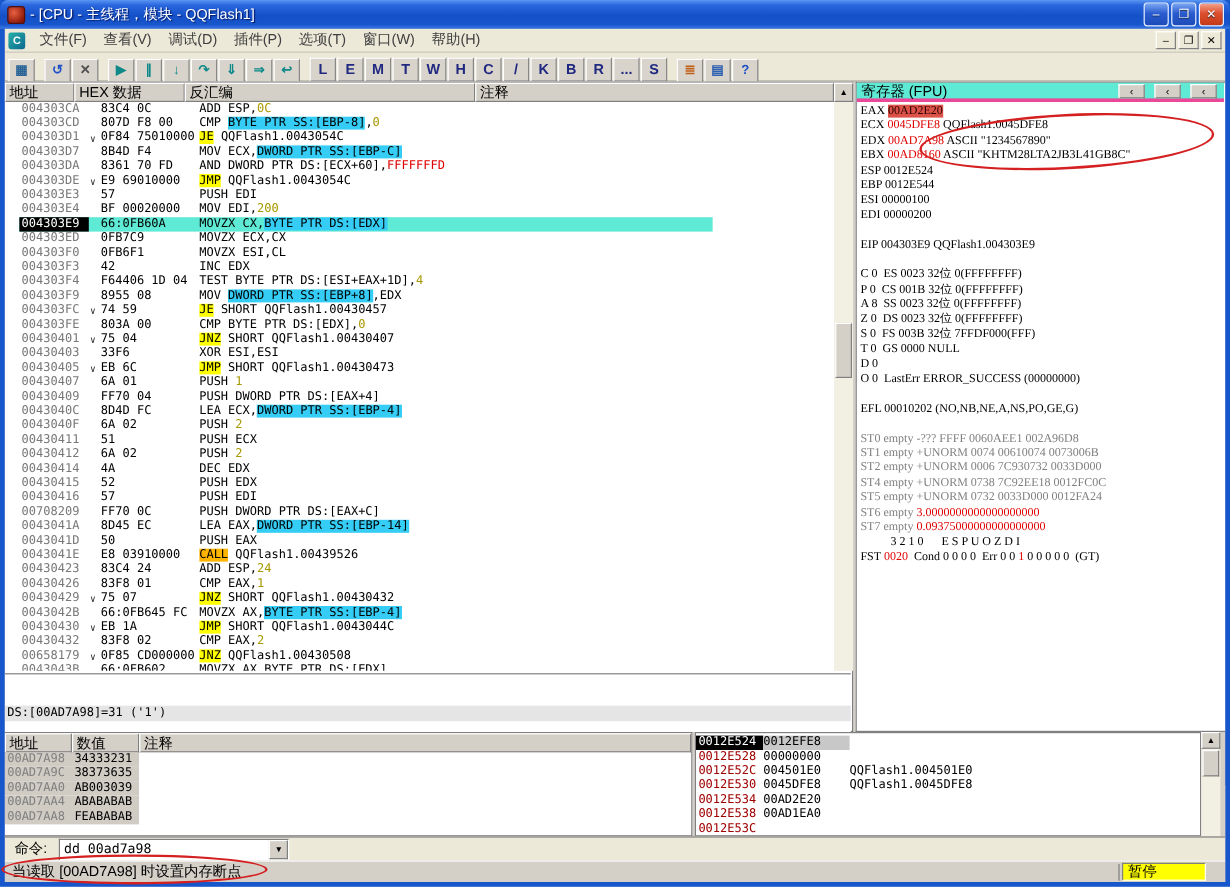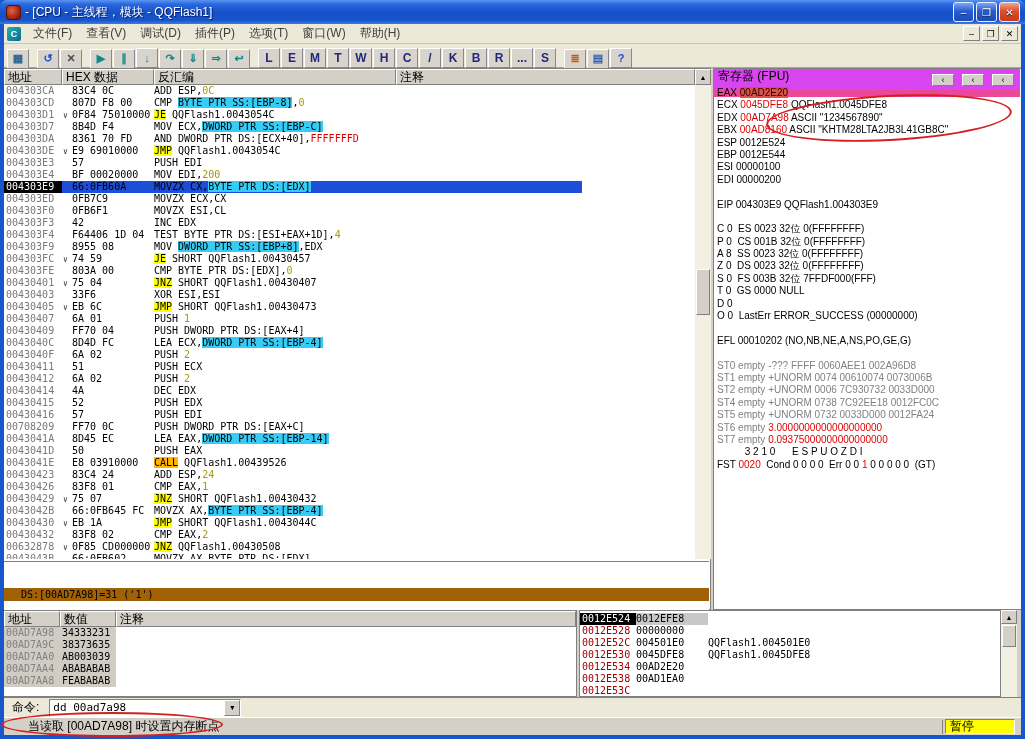--- a/index.html
+++ b/index.html
@@ -35,56 +35,56 @@
  border-color:#fff #888 #888 #fff;display:inline-flex;align-items:center;justify-content:center;font-size:11px}
 .tbtn .tg{font-style:normal;font-size:11px;font-weight:bold}
 .tletter{font-weight:bold;color:#202880;font-size:12px}
 .tgap{width:7px;height:20px;display:inline-block}
 
 .main{position:absolute;left:0;top:44px;width:1017px;height:542px;background:#d4d0c8}
 .disasm-pane{position:absolute;left:0;top:0;width:707px;height:542px;background:#fff;border:1px solid #808080;border-left:none}
 .dheader{position:absolute;left:0;top:0;width:691px;height:16px;display:flex}
 .hcell{background:#d4d0c8;border:1px solid;border-color:#fff #808080 #808080 #fff;
  font-size:12px;color:#000;padding:0 3px;overflow:hidden;white-space:nowrap;height:16px;line-height:14px}
-.dbody{position:absolute;left:0;top:16px;width:578px;height:474px;overflow:hidden;background:#fff}
+.dbody{position:absolute;left:12px;top:16px;width:578px;height:474px;overflow:hidden;background:#fff}
 .drow{display:flex;height:12px;white-space:pre;font-family:"DejaVu Sans Mono",monospace;font-size:10px;line-height:12px}
 .dc{overflow:hidden}
 .dc-a{width:58px;color:#787878;padding-left:2px}
 .dc-h{width:92px;color:#000;position:relative;padding-left:10px}
 .jarr{position:absolute;left:1px;top:1px;font-style:normal;font-size:8px;color:#303030}
 .dc-d{width:242px;color:#000}
 .dc-c{flex:1;color:#000}
-.drow.sel{background:#1d4ed8}
+.drow.sel{background:#5eead4}
 .drow.sel .dc-a{background:#000;color:#fff}
 .t-imm{color:#a89800}
 .t-red{color:#e00000}
 .t-mem{background:#35cdf5}
 .t-jmp{background:#ffff00}
 .t-call{background:#ffb400}
 .infopane{position:absolute;left:0;top:492px;width:705px;height:49px;background:#fff;border-top:1px solid #808080;
  font-family:"DejaVu Sans Mono",monospace;font-size:10px;line-height:13px;white-space:pre}
-.iline1{background:#a16207;padding-left:17px}
+.iline1{background:#e5e5e5;padding-left:2px}
 .iline2{padding-left:3px}
 
 .sb{position:absolute;width:16px;background:#f2efe3}
 .sbbtn{width:16px;height:16px;background:#d4d0c8;border:1px solid;border-color:#fff #808080 #808080 #fff;
  font-size:7px;display:flex;align-items:center;justify-content:center;color:#000}
 .sbbtn.bottom{position:absolute;bottom:0}
 .sbthumb{position:absolute;left:1px;width:14px;background:#d4d0c8;border:1px solid;border-color:#fff #808080 #808080 #fff}
 .sb-disasm{left:691px;top:0;height:490px}
 .sb-disasm .sbthumb{top:200px;height:46px}
 
 .reg-pane{position:absolute;left:709px;top:0;width:308px;height:542px;background:#fff;border:1px solid #808080;border-right:none}
-.reg-header{position:absolute;left:0;top:0;width:306px;height:28px;background:#d946ef;
- border-bottom:7px solid #ec4899;font-size:12px;line-height:15px;padding-left:4px;display:flex}
+.reg-header{position:absolute;left:0;top:0;width:306px;height:16px;background:#5eead4;
+ border-bottom:3px solid #ec4899;font-size:12px;line-height:15px;padding-left:4px;display:flex}
 .reg-hbtns{margin-left:auto;display:flex;gap:8px;padding-right:6px;align-items:center}
 .phbtn{width:22px;height:12px;background:#d4d0c8;border:1px solid;border-color:#fff #808080 #808080 #fff;
  font-size:9px;line-height:10px;text-align:center;color:#000}
 .reg-body{position:absolute;left:0;top:18px;width:306px;height:522px;overflow:hidden;padding-left:3px}
-.rline{height:12.4px;font-family:Liberation Sans, sans-serif;font-size:10px;line-height:12.4px;white-space:pre;color:#000}
+.rline{height:12.4px;font-family:Liberation Serif, serif;font-size:10px;line-height:12.4px;white-space:pre;color:#000}
 .v-red{color:#e00000}
 .v-dim{color:#808080}
 .v-selred{background:#dc5248;color:#2a0000}
 
 .bottom{position:absolute;left:0;top:586px;width:1017px;height:87px;background:#d4d0c8}
 .dump-pane{position:absolute;left:0;top:0;width:573px;height:87px;background:#fff;border:1px solid #808080;border-left:none}
 .dump-header{display:flex;height:16px}
 .dump-body{height:70px;overflow:hidden}
 .mrow{display:flex;height:12px;font-family:"DejaVu Sans Mono",monospace;font-size:10px;line-height:12px;white-space:pre}
 .mc-a{width:56px;color:#808080;background:#d0ccc4;padding-left:2px}
@@ -103,22 +103,22 @@
 
 .cmdbar{position:absolute;left:0;top:673px;width:1017px;height:20px;background:#ece9d8;
  border-top:1px solid #808080;display:flex;align-items:center}
 .cmd-label{font-size:12px;padding:0 10px 0 8px;color:#000}
 .combo{width:192px;height:18px;background:#fff;border:1px solid;border-color:#808080 #fff #fff #808080;
  position:relative;font-family:"DejaVu Sans Mono",monospace;font-size:11px;line-height:16px;padding-left:3px}
 .combo-btn{position:absolute;right:0;top:0;width:16px;height:16px;background:#d4d0c8;
  border:1px solid;border-color:#fff #808080 #808080 #fff;font-size:7px;display:flex;align-items:center;justify-content:center}
 
 .statusbar{position:absolute;left:0;top:693px;width:1017px;height:18px;background:#d4d0c8;border-top:1px solid #fff;display:flex;align-items:center}
-.status-msg{font-size:12px;padding-left:24px;color:#000;flex:1;white-space:nowrap;overflow:hidden}
-.status-state{width:70px;height:15px;margin-right:6px;background:#ffff00;border:1px solid;border-color:#808080 #fff #fff #808080;
+.status-msg{font-size:12px;padding-left:6px;color:#000;flex:1;white-space:nowrap;overflow:hidden}
+.status-state{width:70px;height:15px;margin-right:16px;background:#ffff00;border:1px solid;border-color:#808080 #fff #fff #808080;
  font-size:12px;line-height:13px;text-align:left;padding-left:4px;color:#000}
 .status-sep{width:1px;height:14px;background:#808080;margin-right:2px}
 
 .note-ellipse{position:absolute;border:2px solid #d42020;border-radius:50%;pointer-events:none;z-index:60;background:transparent}
 .ne-reg{left:766px;top:95px;width:246px;height:46px;transform:rotate(-3deg)}
 .ne-status{left:1px;top:712px;width:222px;height:25px}
 </style>
 </head>
 <body>
 
@@ -183,21 +183,21 @@
           <span class="hcell" style="width:58px">地址</span>
           <span class="hcell" style="width:92px">HEX 数据</span>
           <span class="hcell" style="width:242px">反汇编</span>
           <span class="hcell" style="flex:1">注释</span>
         </div>
         <div class="dbody" id="disasm-body">
             <div class="drow"><span class="dc dc-a">004303CA</span><span class="dc dc-h">83C4 0C</span><span class="dc dc-d"><span>ADD ESP,</span><span class="t-imm">0C</span></span><span class="dc dc-c"></span></div>
             <div class="drow"><span class="dc dc-a">004303CD</span><span class="dc dc-h">807D F8 00</span><span class="dc dc-d"><span>CMP </span><span class="t-mem">BYTE PTR SS:[EBP-8]</span><span>,</span><span class="t-imm">0</span></span><span class="dc dc-c"></span></div>
             <div class="drow"><span class="dc dc-a">004303D1</span><span class="dc dc-h"><i class="jarr">∨</i>0F84 75010000</span><span class="dc dc-d"><span class="t-jmp">JE</span><span> QQFlash1.0043054C</span></span><span class="dc dc-c"></span></div>
             <div class="drow"><span class="dc dc-a">004303D7</span><span class="dc dc-h">8B4D F4</span><span class="dc dc-d"><span>MOV ECX,</span><span class="t-mem">DWORD PTR SS:[EBP-C]</span></span><span class="dc dc-c"></span></div>
-            <div class="drow"><span class="dc dc-a">004303DA</span><span class="dc dc-h">8361 70 FD</span><span class="dc dc-d"><span>AND DWORD PTR DS:[ECX+40],</span><span class="t-red">FFFFFFFD</span></span><span class="dc dc-c"></span></div>
+            <div class="drow"><span class="dc dc-a">004303DA</span><span class="dc dc-h">8361 70 FD</span><span class="dc dc-d"><span>AND DWORD PTR DS:[ECX+60],</span><span class="t-red">FFFFFFFD</span></span><span class="dc dc-c"></span></div>
             <div class="drow"><span class="dc dc-a">004303DE</span><span class="dc dc-h"><i class="jarr">∨</i>E9 69010000</span><span class="dc dc-d"><span class="t-jmp">JMP</span><span> QQFlash1.0043054C</span></span><span class="dc dc-c"></span></div>
             <div class="drow"><span class="dc dc-a">004303E3</span><span class="dc dc-h">57</span><span class="dc dc-d"><span>PUSH EDI</span></span><span class="dc dc-c"></span></div>
             <div class="drow"><span class="dc dc-a">004303E4</span><span class="dc dc-h">BF 00020000</span><span class="dc dc-d"><span>MOV EDI,</span><span class="t-imm">200</span></span><span class="dc dc-c"></span></div>
             <div class="drow sel"><span class="dc dc-a">004303E9</span><span class="dc dc-h">66:0FB60A</span><span class="dc dc-d"><span>MOVZX CX,</span><span class="t-mem">BYTE PTR DS:[EDX]</span></span><span class="dc dc-c"></span></div>
             <div class="drow"><span class="dc dc-a">004303ED</span><span class="dc dc-h">0FB7C9</span><span class="dc dc-d"><span>MOVZX ECX,CX</span></span><span class="dc dc-c"></span></div>
             <div class="drow"><span class="dc dc-a">004303F0</span><span class="dc dc-h">0FB6F1</span><span class="dc dc-d"><span>MOVZX ESI,CL</span></span><span class="dc dc-c"></span></div>
             <div class="drow"><span class="dc dc-a">004303F3</span><span class="dc dc-h">42</span><span class="dc dc-d"><span>INC EDX</span></span><span class="dc dc-c"></span></div>
             <div class="drow"><span class="dc dc-a">004303F4</span><span class="dc dc-h">F64406 1D 04</span><span class="dc dc-d"><span>TEST BYTE PTR DS:[ESI+EAX+1D],</span><span class="t-imm">4</span></span><span class="dc dc-c"></span></div>
             <div class="drow"><span class="dc dc-a">004303F9</span><span class="dc dc-h">8955 08</span><span class="dc dc-d"><span>MOV </span><span class="t-mem">DWORD PTR SS:[EBP+8]</span><span>,EDX</span></span><span class="dc dc-c"></span></div>
             <div class="drow"><span class="dc dc-a">004303FC</span><span class="dc dc-h"><i class="jarr">∨</i>74 59</span><span class="dc dc-d"><span class="t-jmp">JE</span><span> SHORT QQFlash1.00430457</span></span><span class="dc dc-c"></span></div>
@@ -217,21 +217,21 @@
             <div class="drow"><span class="dc dc-a">00708209</span><span class="dc dc-h">FF70 0C</span><span class="dc dc-d"><span>PUSH DWORD PTR DS:[EAX+C]</span></span><span class="dc dc-c"></span></div>
             <div class="drow"><span class="dc dc-a">0043041A</span><span class="dc dc-h">8D45 EC</span><span class="dc dc-d"><span>LEA EAX,</span><span class="t-mem">DWORD PTR SS:[EBP-14]</span></span><span class="dc dc-c"></span></div>
             <div class="drow"><span class="dc dc-a">0043041D</span><span class="dc dc-h">50</span><span class="dc dc-d"><span>PUSH EAX</span></span><span class="dc dc-c"></span></div>
             <div class="drow"><span class="dc dc-a">0043041E</span><span class="dc dc-h">E8 03910000</span><span class="dc dc-d"><span class="t-call">CALL</span><span> QQFlash1.00439526</span></span><span class="dc dc-c"></span></div>
             <div class="drow"><span class="dc dc-a">00430423</span><span class="dc dc-h">83C4 24</span><span class="dc dc-d"><span>ADD ESP,</span><span class="t-imm">24</span></span><span class="dc dc-c"></span></div>
             <div class="drow"><span class="dc dc-a">00430426</span><span class="dc dc-h">83F8 01</span><span class="dc dc-d"><span>CMP EAX,</span><span class="t-imm">1</span></span><span class="dc dc-c"></span></div>
             <div class="drow"><span class="dc dc-a">00430429</span><span class="dc dc-h"><i class="jarr">∨</i>75 07</span><span class="dc dc-d"><span class="t-jmp">JNZ</span><span> SHORT QQFlash1.00430432</span></span><span class="dc dc-c"></span></div>
             <div class="drow"><span class="dc dc-a">0043042B</span><span class="dc dc-h">66:0FB645 FC</span><span class="dc dc-d"><span>MOVZX AX,</span><span class="t-mem">BYTE PTR SS:[EBP-4]</span></span><span class="dc dc-c"></span></div>
             <div class="drow"><span class="dc dc-a">00430430</span><span class="dc dc-h"><i class="jarr">∨</i>EB 1A</span><span class="dc dc-d"><span class="t-jmp">JMP</span><span> SHORT QQFlash1.0043044C</span></span><span class="dc dc-c"></span></div>
             <div class="drow"><span class="dc dc-a">00430432</span><span class="dc dc-h">83F8 02</span><span class="dc dc-d"><span>CMP EAX,</span><span class="t-imm">2</span></span><span class="dc dc-c"></span></div>
-            <div class="drow"><span class="dc dc-a">00632878</span><span class="dc dc-h"><i class="jarr">∨</i>0F85 CD000000</span><span class="dc dc-d"><span class="t-jmp">JNZ</span><span> QQFlash1.00430508</span></span><span class="dc dc-c"></span></div>
+            <div class="drow"><span class="dc dc-a">00658179</span><span class="dc dc-h"><i class="jarr">∨</i>0F85 CD000000</span><span class="dc dc-d"><span class="t-jmp">JNZ</span><span> QQFlash1.00430508</span></span><span class="dc dc-c"></span></div>
             <div class="drow"><span class="dc dc-a">0043043B</span><span class="dc dc-h">66:0FB602</span><span class="dc dc-d"><span>MOVZX AX,BYTE PTR DS:[EDX]</span></span><span class="dc dc-c"></span></div>
           </div>
         <div class="sb sb-disasm">
           <div class="sbbtn">▲</div>
           <div class="sbthumb"></div>
           <div class="sbbtn bottom">▼</div>
         </div>
         <div class="infopane">
           <div class="iline1">DS:[00AD7A98]=31 ('1')</div>
           <div class="iline2">CX=DFE8</div>

